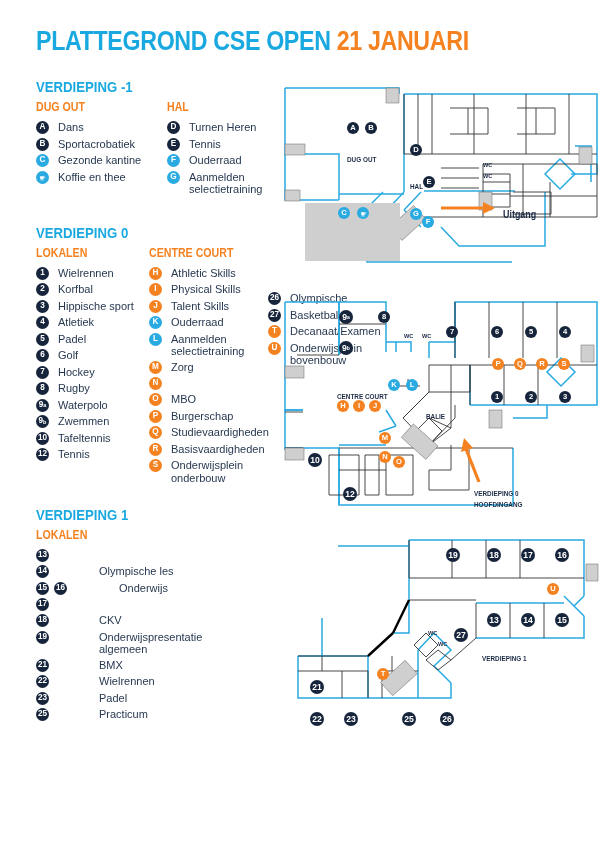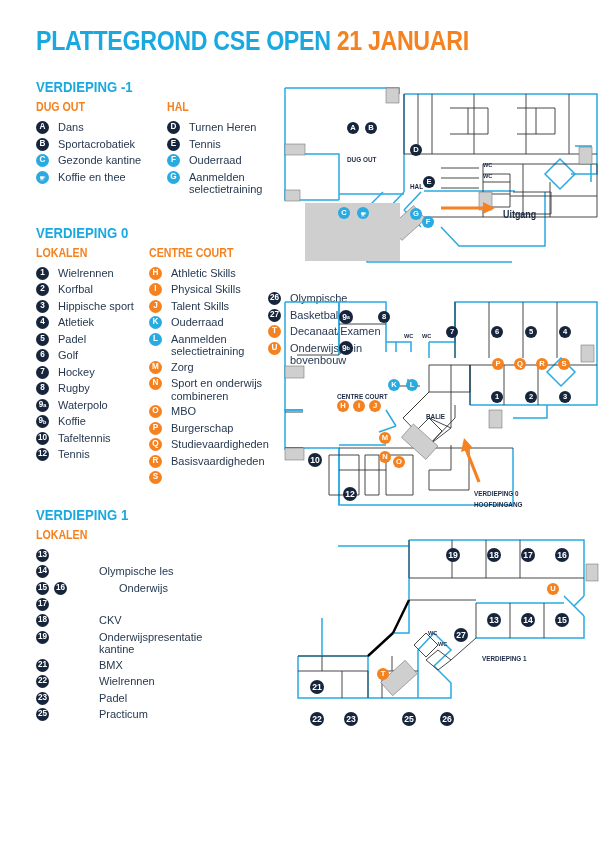--- a/index.html
+++ b/index.html
@@ -234,21 +234,21 @@
                   <span class="mk dark">9<sup>a</sup></span>
                 </span>
                 <span class="mkgap"></span>
                 <span class="lbl">Waterpolo</span>
               </div>
               <div class="lrow">
                 <span style="display:flex;flex:0 0 13px;">
                   <span class="mk dark">9<sup>b</sup></span>
                 </span>
                 <span class="mkgap"></span>
-                <span class="lbl">Koffie</span>
+                <span class="lbl">Zwemmen</span>
               </div>
               <div class="lrow">
                 <span style="display:flex;flex:0 0 13px;">
                   <span class="mk dark">10</span>
                 </span>
                 <span class="mkgap"></span>
                 <span class="lbl">Tafeltennis</span>
               </div>
               <div class="lrow">
                 <span style="display:flex;flex:0 0 13px;">
@@ -303,21 +303,20 @@
                   <span class="mk orange">M</span>
                 </span>
                 <span class="mkgap"></span>
                 <span class="lbl">Zorg</span>
               </div>
               <div class="lrow">
                 <span style="display:flex;flex:0 0 13px;">
                   <span class="mk orange">N</span>
                 </span>
                 <span class="mkgap"></span>
-                <span class="lbl two" style="max-width:122px;">Sport en onderwijs combineren</span>
               </div>
               <div class="lrow">
                 <span style="display:flex;flex:0 0 13px;">
                   <span class="mk orange">O</span>
                 </span>
                 <span class="mkgap"></span>
                 <span class="lbl">MBO</span>
               </div>
               <div class="lrow">
                 <span style="display:flex;flex:0 0 13px;">
@@ -338,20 +337,21 @@
                   <span class="mk orange">R</span>
                 </span>
                 <span class="mkgap"></span>
                 <span class="lbl">Basisvaardigheden</span>
               </div>
               <div class="lrow">
                 <span style="display:flex;flex:0 0 13px;">
                   <span class="mk orange">S</span>
                 </span>
                 <span class="mkgap"></span>
+                <span class="lbl two" style="max-width:122px;">Onderwijsplein onderbouw</span>
               </div>
             </div>
         </div>
       </div>
     </div>
 
     <div style="margin-top:20px;width:440px;">
       <div class="floor-h">VERDIEPING 1</div>
       <div style="margin-top:4px;">
         <div class="sub-h">LOKALEN</div>
@@ -390,21 +390,21 @@
               <span class="mk dark">18</span>
             </span>
             <span style="width:50px;flex:0 0 50px;"></span>
             <span class="lbl">CKV</span>
           </div>
           <div class="lrow">
             <span style="display:flex;flex:0 0 13px;">
               <span class="mk dark">19</span>
             </span>
             <span style="width:50px;flex:0 0 50px;"></span>
-            <span class="lbl two" style="max-width:122px;">Onderwijspresentatie kantine</span>
+            <span class="lbl two" style="max-width:122px;">Onderwijspresentatie algemeen</span>
           </div>
           <div class="lrow">
             <span style="display:flex;flex:0 0 13px;">
               <span class="mk dark">21</span>
             </span>
             <span style="width:50px;flex:0 0 50px;"></span>
             <span class="lbl">BMX</span>
           </div>
           <div class="lrow">
             <span style="display:flex;flex:0 0 13px;">

